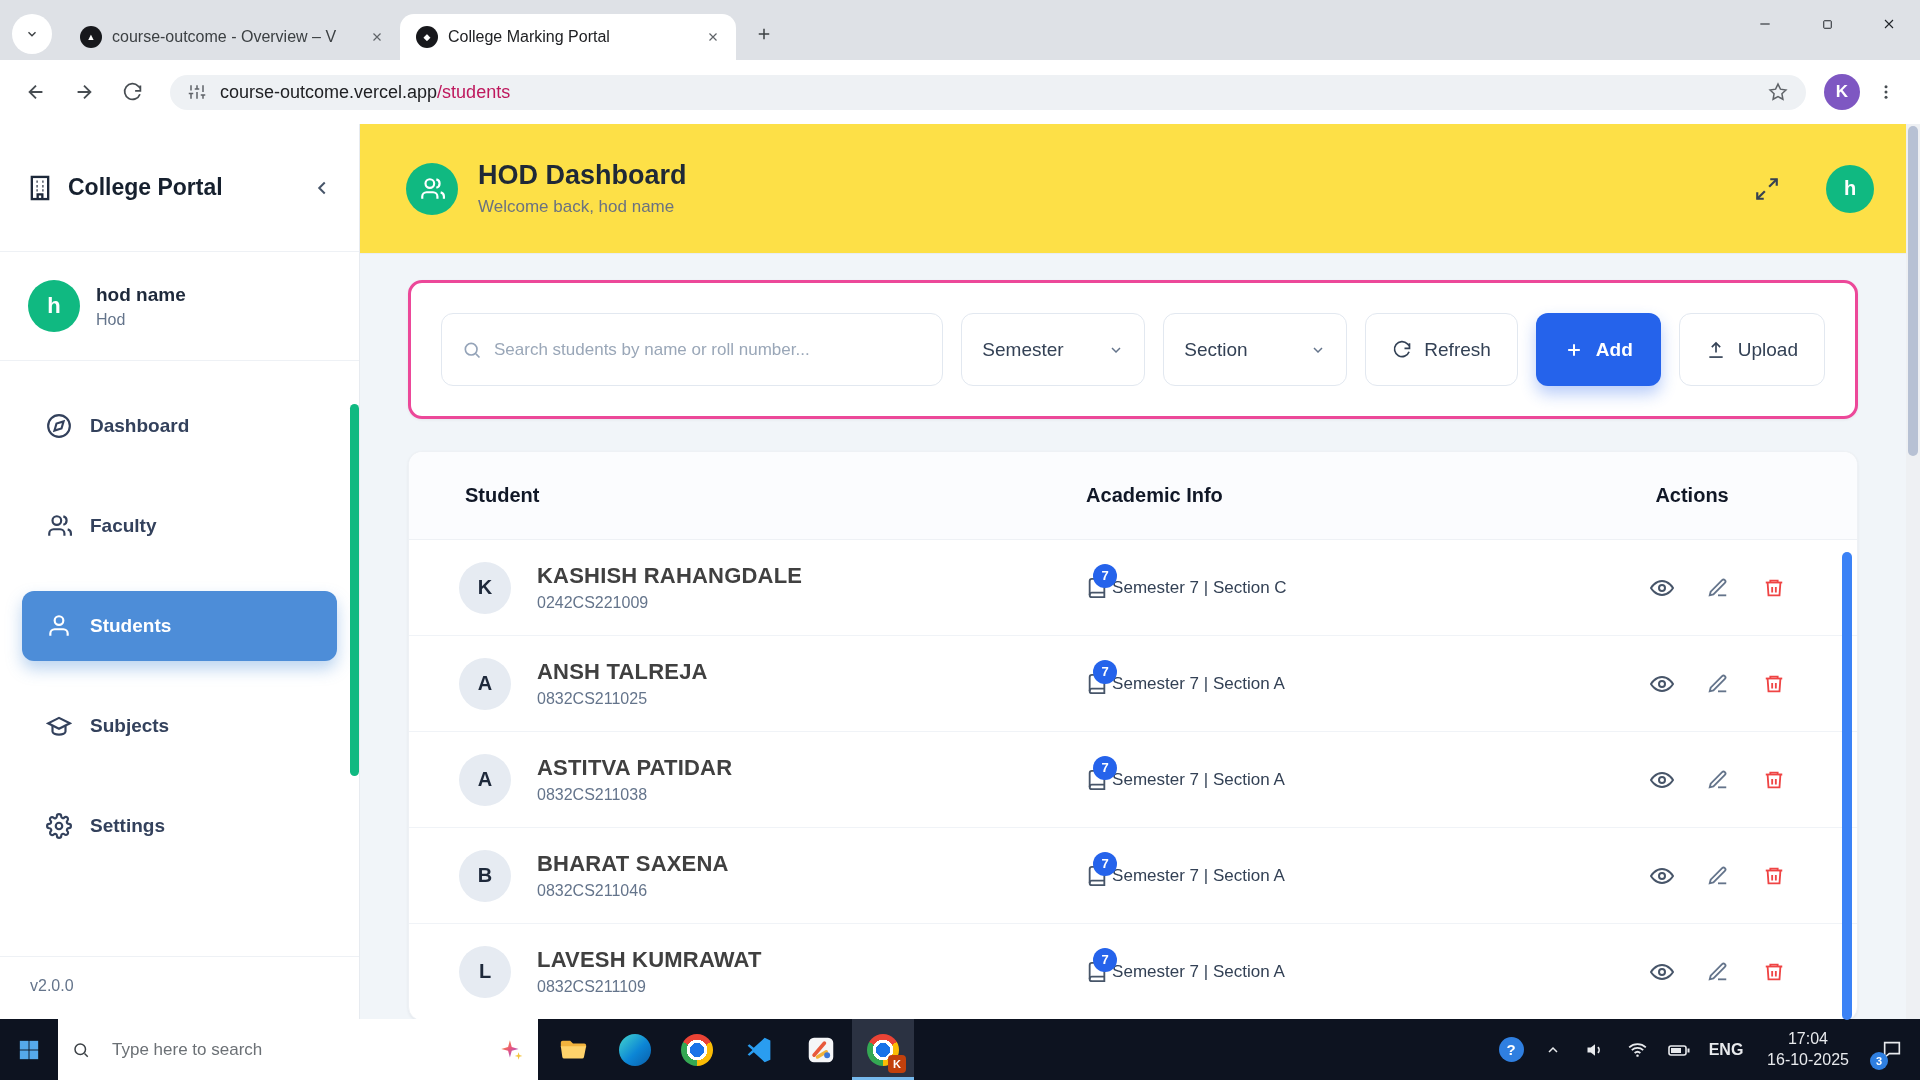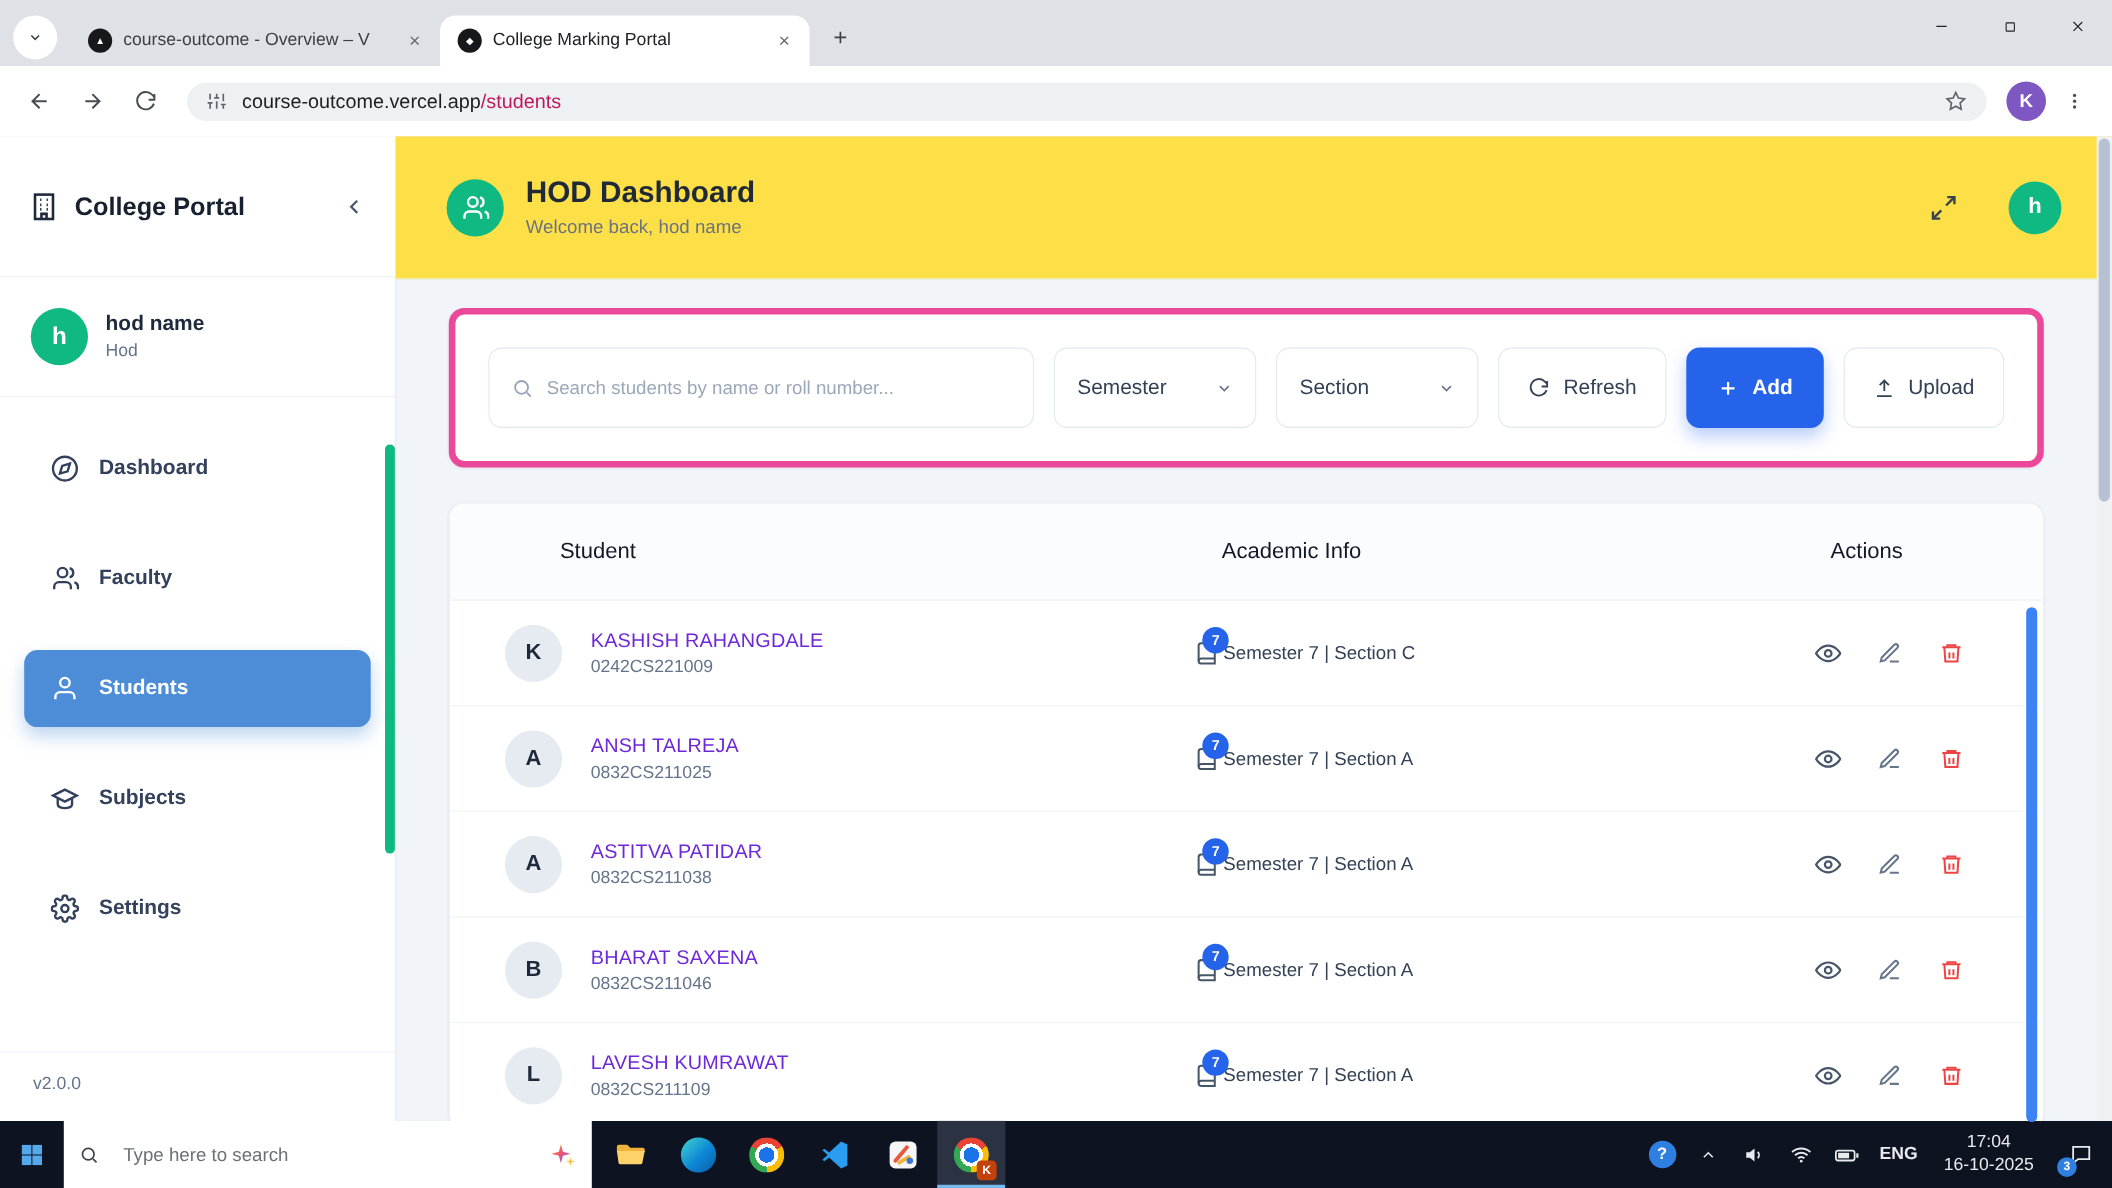--- a/index.html
+++ b/index.html
@@ -45,39 +45,39 @@
   .main { flex:1; min-width:0; display:flex; flex-direction:column; }
   .appheader { height:130px; background:#fde047; display:flex; align-items:center; gap:20px; padding:0 46px; border-bottom:1px solid #e9edf2; }
   .hicon { width:52px; height:52px; border-radius:50%; background:#10b981; color:#fff; display:flex; align-items:center; justify-content:center; }
   .htitle { font-size:27px; font-weight:bold; color:#1f2937; }
   .hsub { font-size:17px; color:#6b7280; margin-top:6px; }
   .hspacer { flex:1; }
   .expandbtn { color:#374151; display:flex; margin-right:26px; }
   .avatar-h { width:48px; height:48px; border-radius:50%; background:#10b981; color:#fff; font-size:20px; font-weight:bold; display:flex; align-items:center; justify-content:center; }
 
   .content { flex:1; padding:26px 62px 0 48px; overflow:hidden; }
-  .filtercard { background:#fff; border:6px solid #ec4899; border-radius:14px; padding:30px; display:flex; align-items:center; gap:18px; box-shadow:0 1px 3px rgba(16,24,40,.06); }
+  .filtercard { background:#fff; border:3px solid #ec4899; border-radius:14px; padding:30px; display:flex; align-items:center; gap:18px; box-shadow:0 1px 3px rgba(16,24,40,.06); }
   .searchbox { flex:1; height:73px; border:1px solid #e2e8f0; border-radius:12px; display:flex; align-items:center; gap:12px; padding:0 20px; color:#94a3b8; background:#fff; }
   .searchbox input { flex:1; border:none; outline:none; background:transparent; font-size:17px; color:#334155; font-family:"Liberation Sans",sans-serif; }
   .searchbox input::placeholder { color:#9aa7b8; }
   .select { width:184px; height:73px; border:1px solid #e2e8f0; border-radius:12px; display:flex; align-items:center; justify-content:space-between; padding:0 20px; font-size:19px; color:#334155; background:#fff; cursor:pointer; }
   .btn { height:73px; border-radius:12px; display:flex; align-items:center; justify-content:center; gap:12px; font-size:19px; cursor:pointer; white-space:nowrap; }
   .btn.outline { border:1px solid #e2e8f0; background:#fff; color:#334155; padding:0 26px; }
   .btn.primary { background:#2563eb; color:#fff; font-weight:600; padding:0 28px; box-shadow:0 8px 16px rgba(37,99,235,.32); }
 
   .tablecard { margin-top:32px; background:#fff; border:1px solid #eef1f5; border-radius:14px; box-shadow:0 1px 3px rgba(16,24,40,.06); overflow:hidden; }
   .thead, .trow { display:grid; grid-template-columns:44% 36% 20%; align-items:center; }
-  .thead { height:88px; background:#fbfcfe; border-bottom:1px solid #eef1f5; font-size:20px; font-weight:normal; color:#111827;padding-left:44px; }
+  .thead { height:88px; background:#fbfcfe; border-bottom:1px solid #eef1f5; font-size:20px; font-weight:bold; color:#111827; }
   .th-student { padding-left:56px; }
   .th-academic { padding-left:40px; }
   .th-actions { padding-left:88px; }
   .trow { height:96px; border-bottom:1px solid #f0f3f7; }
   .cell-student { display:flex; align-items:center; gap:26px; padding-left:50px; }
   .row-avatar { width:52px; height:52px; border-radius:50%; background:#e6ebf2; color:#1e293b; font-size:20px; font-weight:bold; display:flex; align-items:center; justify-content:center; }
-  .stu-name { font-size:18px; font-weight:normal; color:#6d28d9; letter-spacing:.2px; }
+  .stu-name { font-size:22px; font-weight:bold; color:#404040; letter-spacing:.2px; }
   .stu-roll { font-size:16px; color:#64748b; margin-top:5px; }
   .cell-info { display:flex; align-items:center; gap:4px; padding-left:40px; font-size:17px; color:#334155; }
   .book-wrap { position:relative; color:#475569; display:flex; }
   .badge { position:absolute; top:-13px; right:-9px; min-width:24px; height:24px; border-radius:50%; background:#2563eb; color:#fff; font-size:13px; font-weight:bold; display:flex; align-items:center; justify-content:center; }
   .cell-actions { display:flex; align-items:center; gap:26px; padding-left:80px; }
   .act { width:30px; height:30px; display:flex; align-items:center; justify-content:center; color:#475569; cursor:pointer; }
   .act.edit { color:#64748b; }
   .act.del { color:#ef4444; }
 
   .inner-scroll { position:absolute; right:68px; top:428px; width:10px; height:468px; background:#3b82f6; border-radius:5px; z-index:5; }

